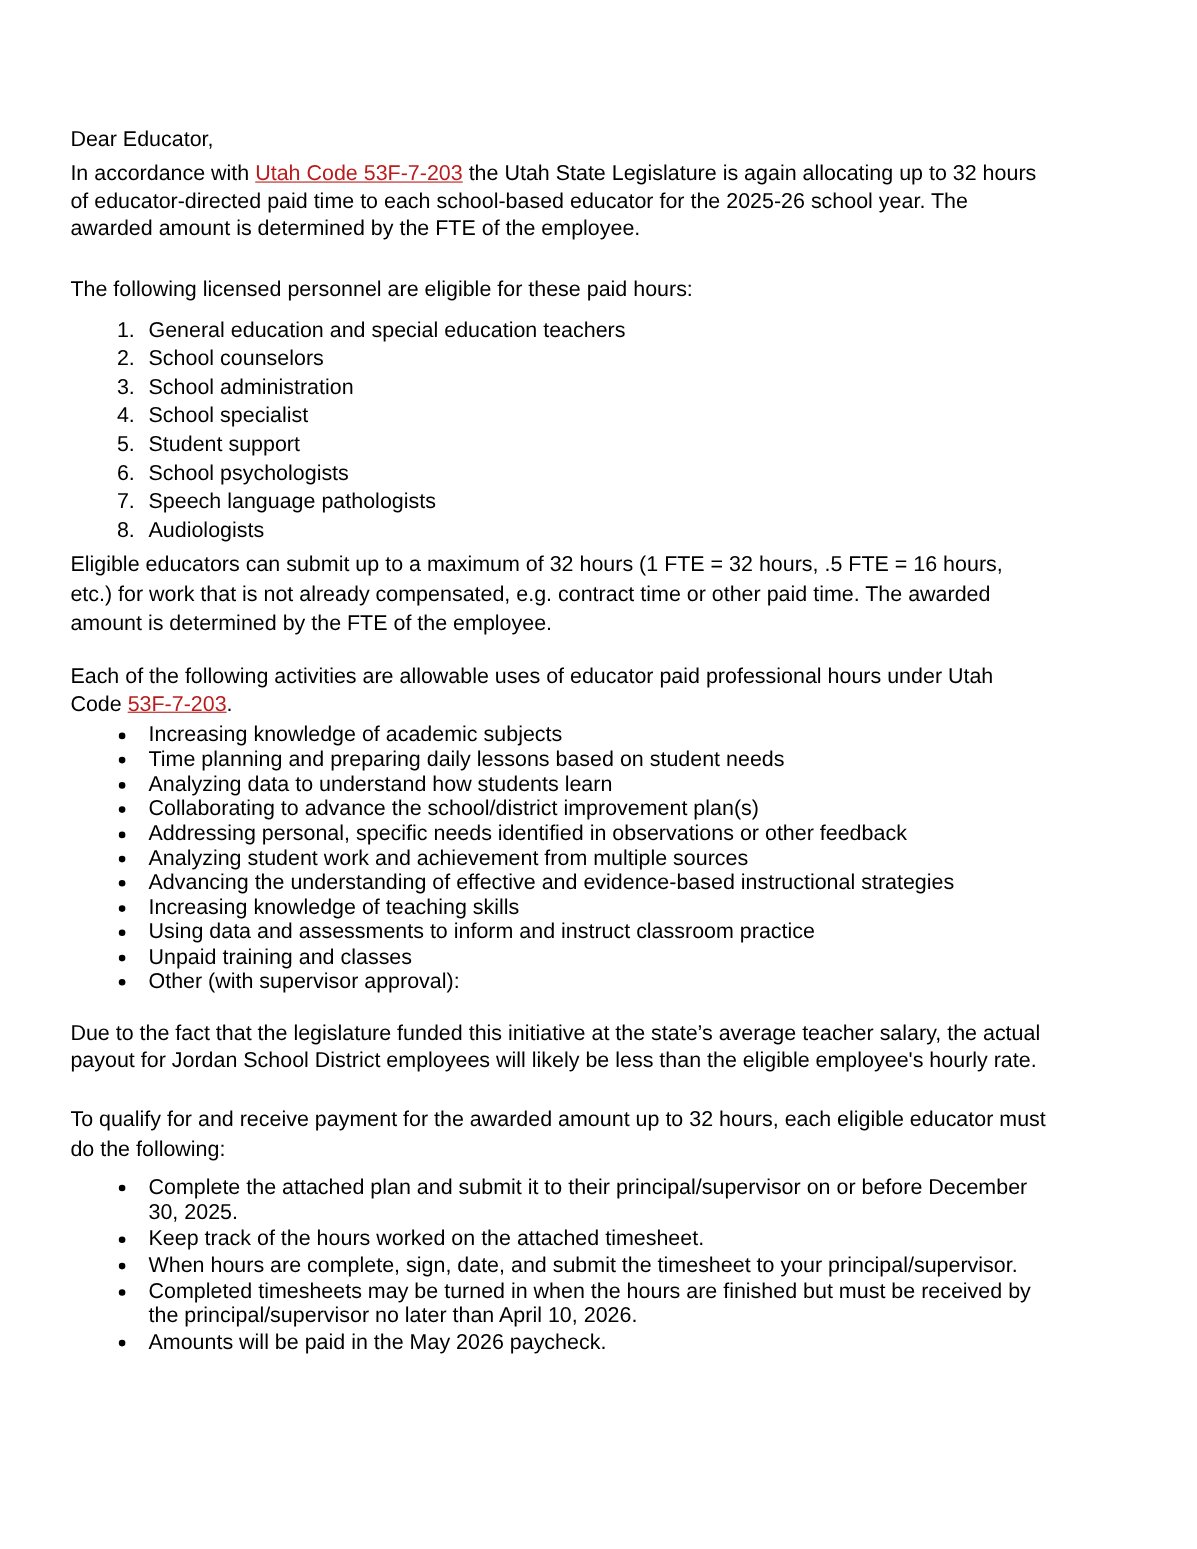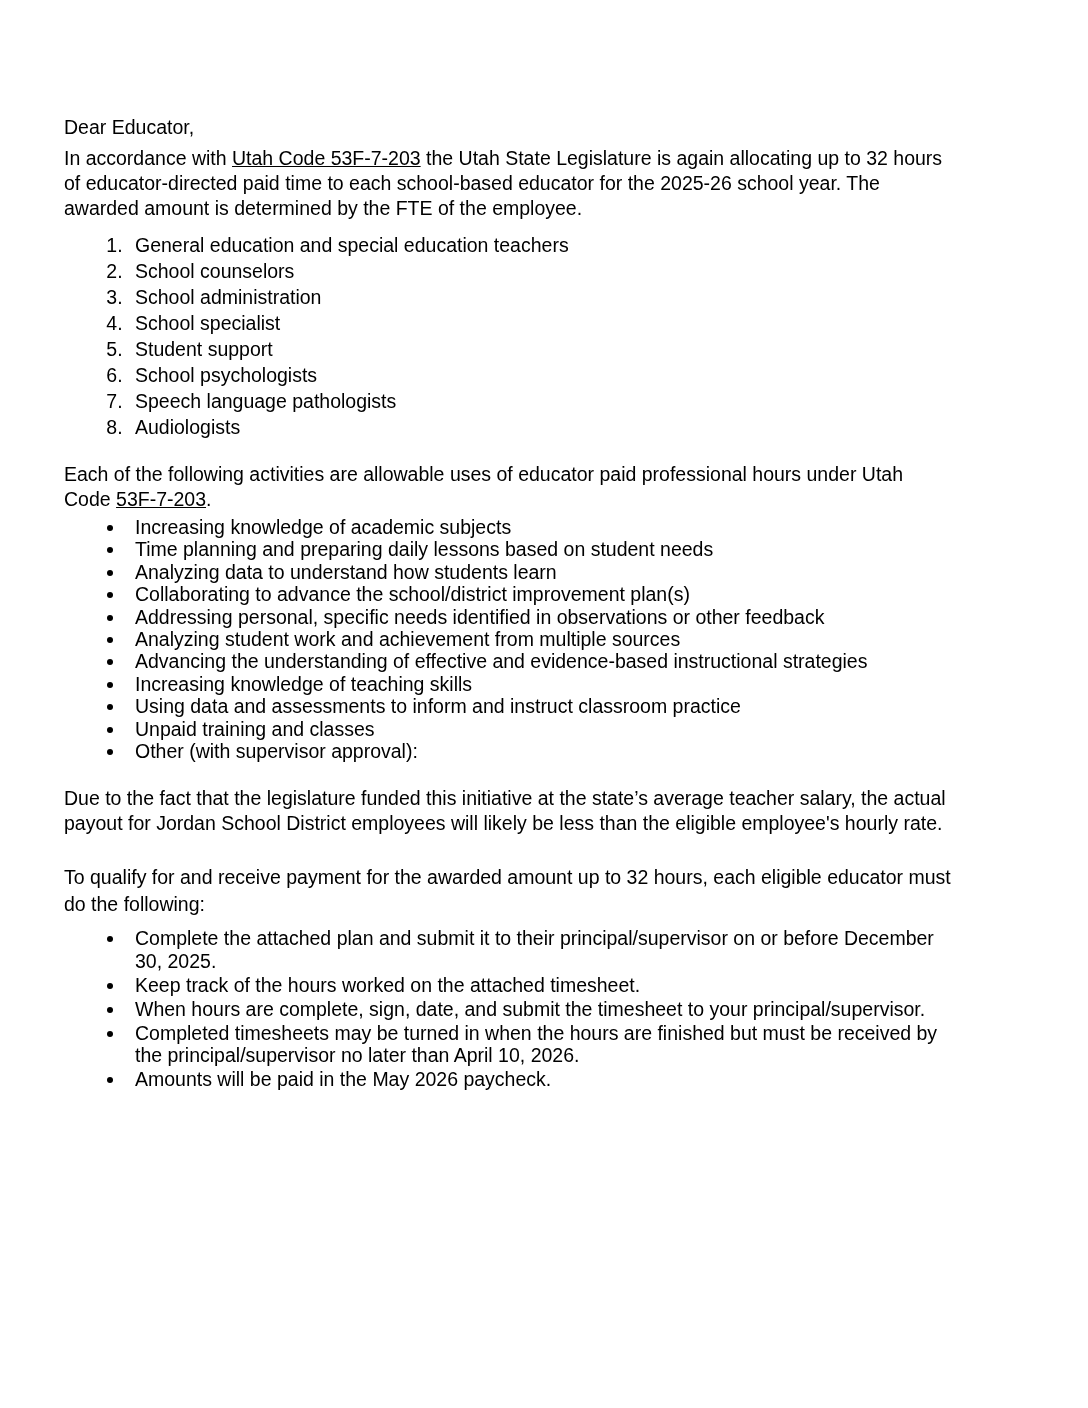--- a/index.html
+++ b/index.html
@@ -68,48 +68,50 @@
     margin: 9px 0 0 0;
     padding-left: 62px;
   }
   ul.steps-list li {
     font-size: 19.5px;
     line-height: 22.8px;
     padding-left: 9px;
     margin-bottom: 1px;
   }
   a.doc-link {
-    color: #000000;
+    color: #b91c1c;
     text-decoration: underline;
     cursor: pointer;
   }
 </style>
 </head>
 <body>
 
 <div class="page">
 
   <p class="para salutation">Dear Educator,</p>
 
   <p class="para intro"><span>In accordance with </span><a class="doc-link">Utah Code 53F-7-203</a><span> the Utah State Legislature is again allocating up to 32 hours of educator-directed paid time to each school-based educator for the 2025-26 school year. The awarded amount is determined by the FTE of the employee.</span></p>
 
+  <p class="para eligibility-heading">The following licensed personnel are eligible for these paid hours:</p>
 
   <ol class="eligible-list">
       <li>General education and special education teachers</li>
       <li>School counselors</li>
       <li>School administration</li>
       <li>School specialist</li>
       <li>Student support</li>
       <li>School psychologists</li>
       <li>Speech language pathologists</li>
       <li>Audiologists</li>
     </ol>
 
 
 
+  <p class="para submission-rules">Eligible educators can submit up to a maximum of 32 hours (1 FTE = 32 hours, .5 FTE = 16 hours, etc.) for work that is not already compensated, e.g. contract time or other paid time. The awarded amount is determined by the FTE of the employee.</p>
 
   <p class="para activities-intro"><span>Each of the following activities are allowable uses of educator paid professional hours under Utah Code </span><a class="doc-link">53F-7-203</a><span>.</span></p>
 
   <ul class="activities-list">
       <li>Increasing knowledge of academic subjects</li>
       <li>Time planning and preparing daily lessons based on student needs</li>
       <li>Analyzing data to understand how students learn</li>
       <li>Collaborating to advance the school/district improvement plan(s)</li>
       <li>Addressing personal, specific needs identified in observations or other feedback</li>
       <li>Analyzing student work and achievement from multiple sources</li>

